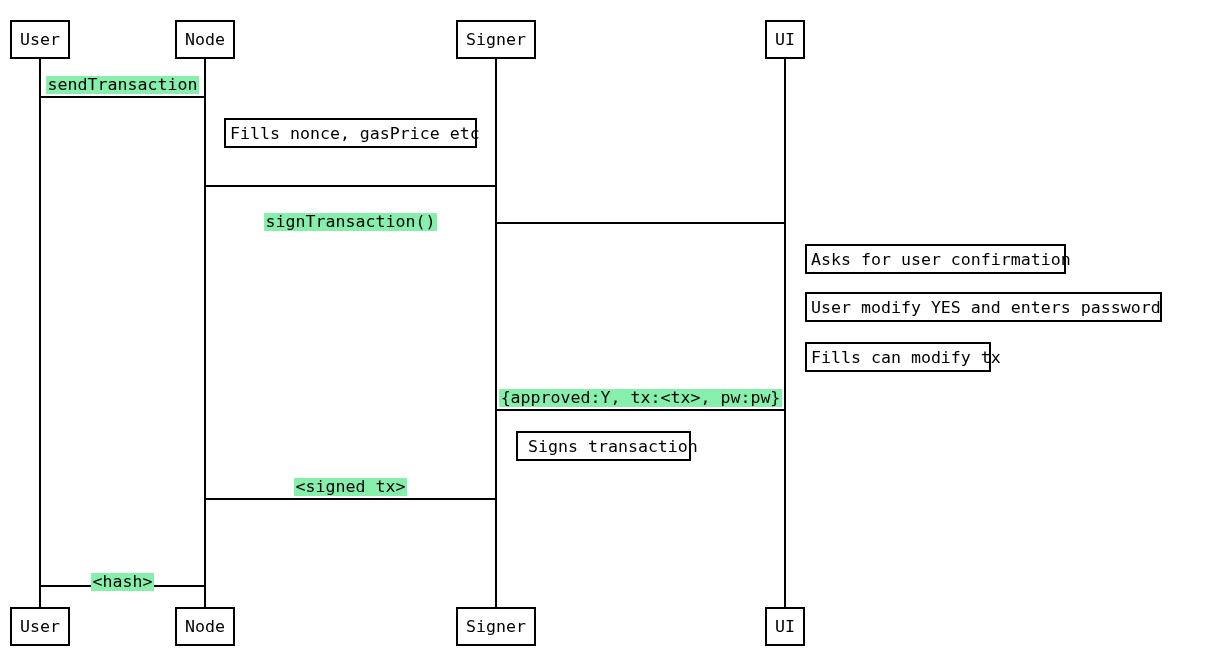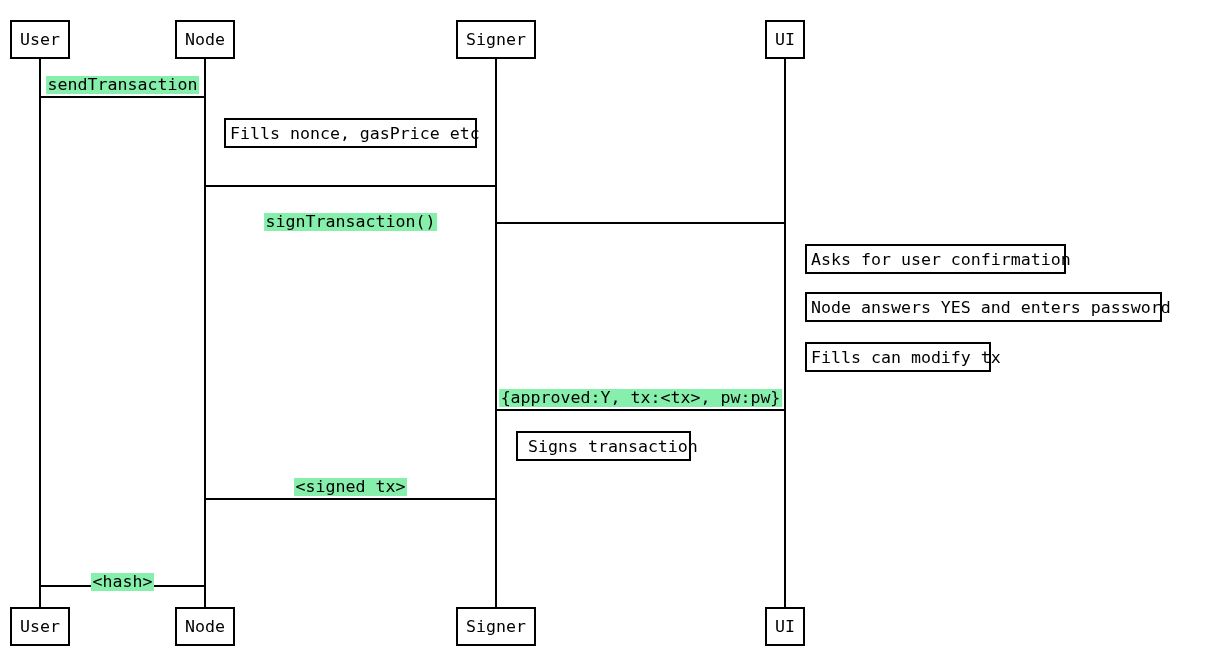--- a/index.html
+++ b/index.html
@@ -78,21 +78,21 @@
     <div class="lifeline" style="left: 784px; top: 59px; height: 548px;"></div>
     <div class="actor" style="left: 765px; top: 20px; width: 40px; height: 39px;">UI</div>
     <div class="actor" style="left: 765px; top: 607px; width: 40px; height: 39px;">UI</div>
     <div class="msg-line" style="left: 40px; top: 96px; width: 165px;"></div>
     <div class="msg-label" style="left: 122.5px; top: 76px; height: 18px; line-height: 18px;">sendTransaction</div>
     <div class="note" style="left: 224px; top: 118px; width: 253px; height: 30px;">Fills nonce, gasPrice etc</div>
     <div class="msg-line" style="left: 205px; top: 185px; width: 291px;"></div>
     <div class="msg-label" style="left: 350.5px; top: 165px; height: 18px; line-height: 18px; margin-top: 48px;">signTransaction()</div>
     <div class="msg-line" style="left: 496px; top: 222px; width: 289px;"></div>
     <div class="note" style="left: 805px; top: 244px; width: 261px; height: 30px;">Asks for user confirmation</div>
-    <div class="note" style="left: 805px; top: 292px; width: 357px; height: 30px;">Node answers YES and enters password</div>
+    <div class="note" style="left: 805px; top: 292px; width: 357px; height: 30px;">User modify YES and enters password</div>
     <div class="note" style="left: 805px; top: 342px; width: 186px; height: 30px;">Fills can modify tx</div>
     <div class="msg-line" style="left: 496px; top: 409px; width: 289px;"></div>
     <div class="msg-label" style="left: 640.5px; top: 389px; height: 18px; line-height: 18px;">{approved:Y, tx:&lt;tx&gt;, pw:pw}</div>
     <div class="note" style="left: 516px; top: 431px; width: 175px; height: 30px; padding-left: 10px;">Signs transaction</div>
     <div class="msg-line" style="left: 205px; top: 498px; width: 291px;"></div>
     <div class="msg-label" style="left: 350.5px; top: 478px; height: 18px; line-height: 18px;">&lt;signed tx&gt;</div>
     <div class="msg-line" style="left: 40px; top: 585px; width: 165px;"></div>
     <div class="msg-label" style="left: 122.5px; top: 565px; height: 18px; line-height: 18px; margin-top: 8px;">&lt;hash&gt;</div>
   </div>
 

